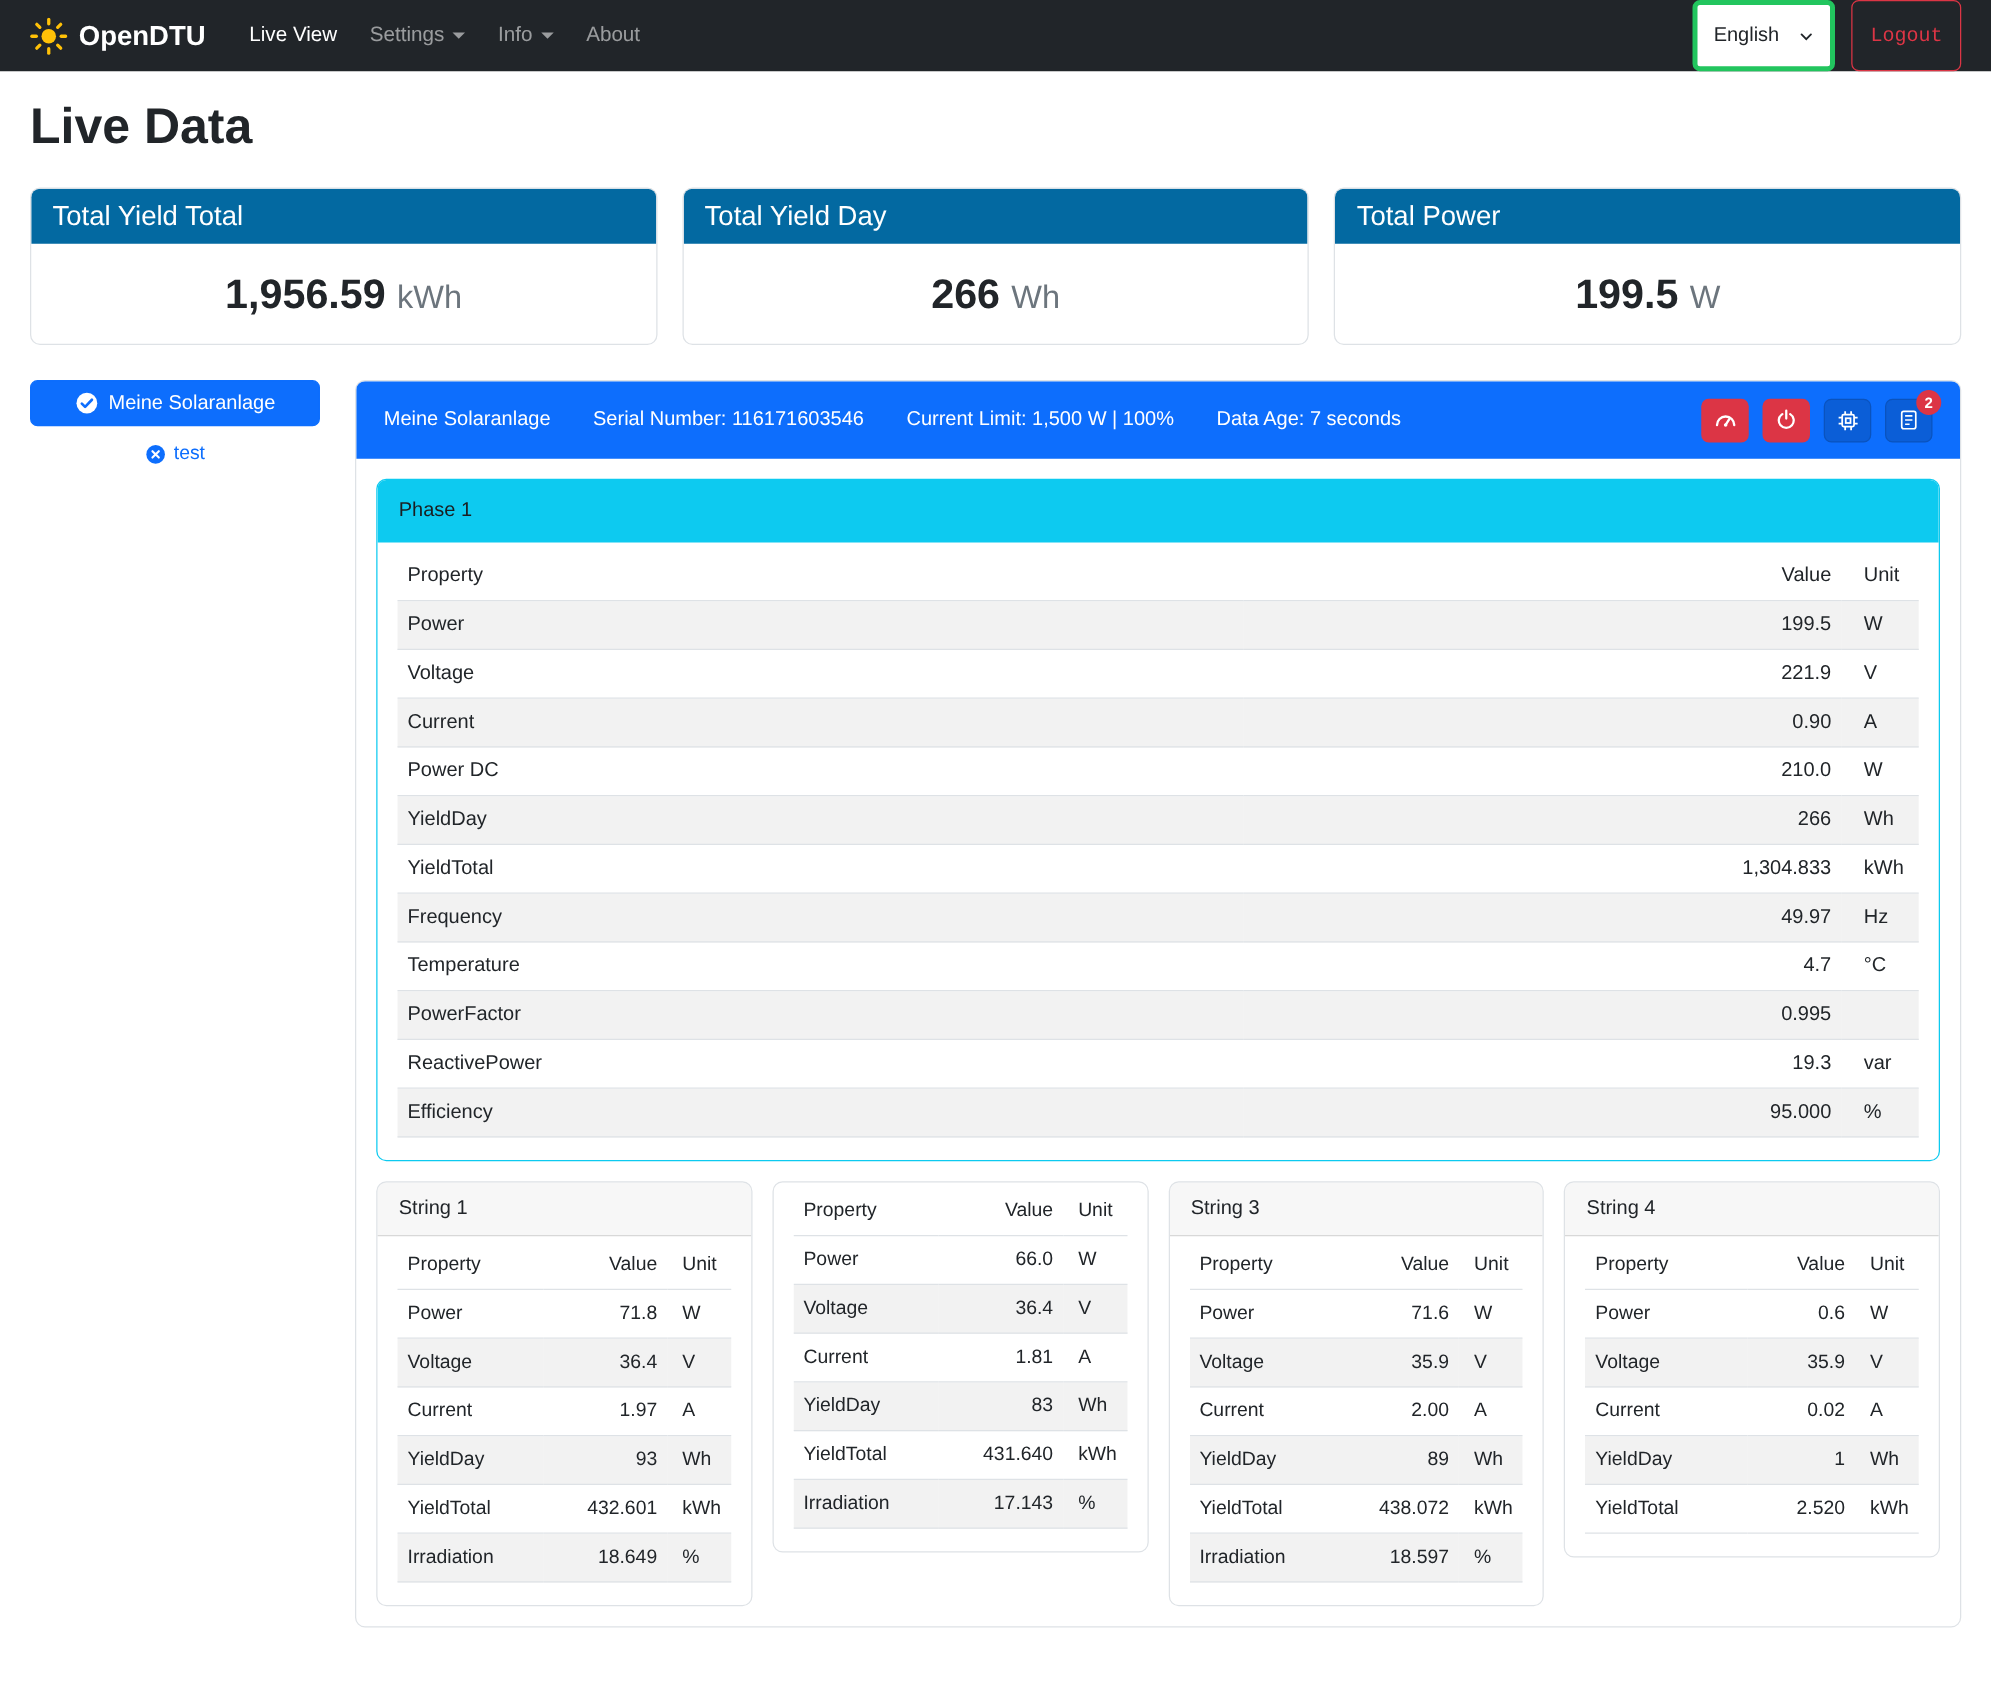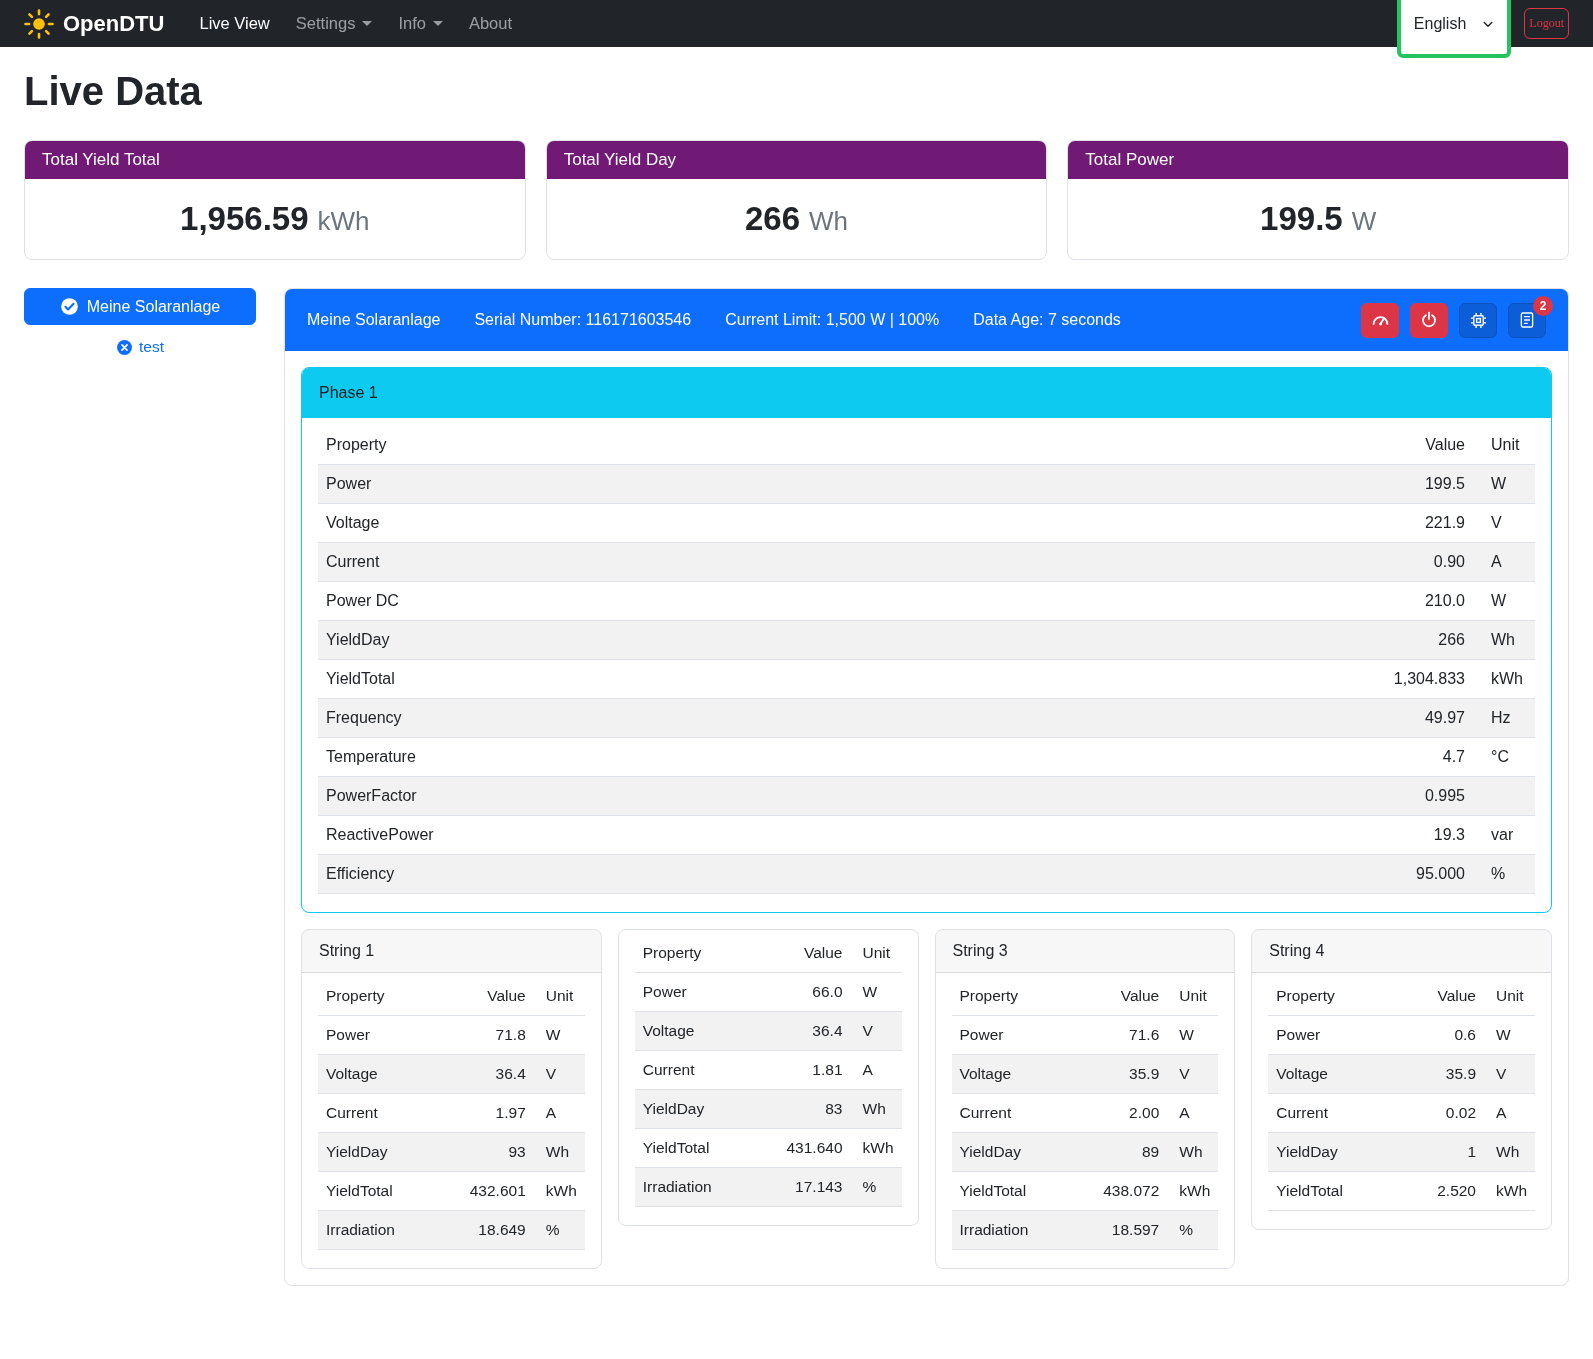--- a/index.html
+++ b/index.html
@@ -1,38 +1,38 @@
 <!DOCTYPE html>
 <html><head>
 <meta charset="utf-8">
 <style>
   *{box-sizing:border-box}
   html,body{margin:0;padding:0;background:#fff}
   body{width:1593px;font-family:"Liberation Sans",sans-serif;color:#212529;font-size:16px}
 
   
-  .navbar{display:flex;align-items:center;background:#212529;height:47px;padding:0 24px}
+  .navbar{display:flex;background:#212529;height:57px;padding:0 24px}
   .brand{display:flex;align-items:center;gap:9px;margin-right:22px;cursor:pointer}
   .brand-text{color:#fff;font-size:22px;font-weight:600}
   .nav-links{display:flex;align-items:center}
   .nav-link{color:rgba(255,255,255,.55);font-size:16.5px;padding:8px 13px;cursor:pointer;display:inline-flex;align-items:center;text-decoration:none}
   .nav-link.active{color:#fff}
   .caret{width:0;height:0;border-top:5px solid currentColor;border-left:5px solid transparent;border-right:5px solid transparent;margin-left:7px;display:inline-block}
   .nav-spacer{flex:1}
   .lang-select{background:#fff;border:4px solid #22c55e;border-radius:6px;padding:21px 13px;font-size:16px;display:flex;align-items:center;gap:16px;color:#212529;cursor:pointer}
-  .logout-btn{margin-left:13px;background:transparent;color:#dc3545;border:1px solid #dc3545;border-radius:6px;padding:7px 4px;font-size:12px;cursor:pointer;font-family:Liberation Serif, serif}
+  .logout-btn{margin-left:13px;background:transparent;color:#dc3545;border:1px solid #dc3545;border-radius:6px;padding:7px 14px;font-size:16px;cursor:pointer;font-family:Liberation Mono, monospace}
 
   
   .content{padding:0 24px 30px}
   h1.page-title{font-size:40px;font-weight:700;margin:22px 0 26px}
 
   
   .summary-row{display:flex;gap:20px}
   .summary-card{flex:1;border:1px solid #dee2e6;border-radius:8px;overflow:hidden;background:#fff}
-  .summary-card .card-hd{background:#701a75;color:#fff;padding:9px 17px;font-size:17px}
+  .summary-card .card-hd{background:#0369a1;color:#fff;padding:9px 17px;font-size:22px}
   .summary-card .card-bd{padding:21px 16px;text-align:center}
   .summary-card .val{font-size:33px;font-weight:700}
   .summary-card .unit{font-size:26px;color:#6c757d;margin-left:9px;font-weight:400}
 
   
   .main-row{display:flex;gap:28px;margin-top:28px;align-items:flex-start}
   .sidebar{flex:0 0 232px}
   .inv-btn{width:100%;display:flex;align-items:center;justify-content:center;gap:8px;background:#0d6efd;color:#fff;border:1px solid #0d6efd;border-radius:6px;padding:8px 10px;font-size:16px;cursor:pointer;font-family:inherit}
   .inv-test{display:flex;align-items:center;justify-content:center;gap:6px;color:#0d6efd;margin-top:13px;font-size:15.5px;cursor:pointer}
 

